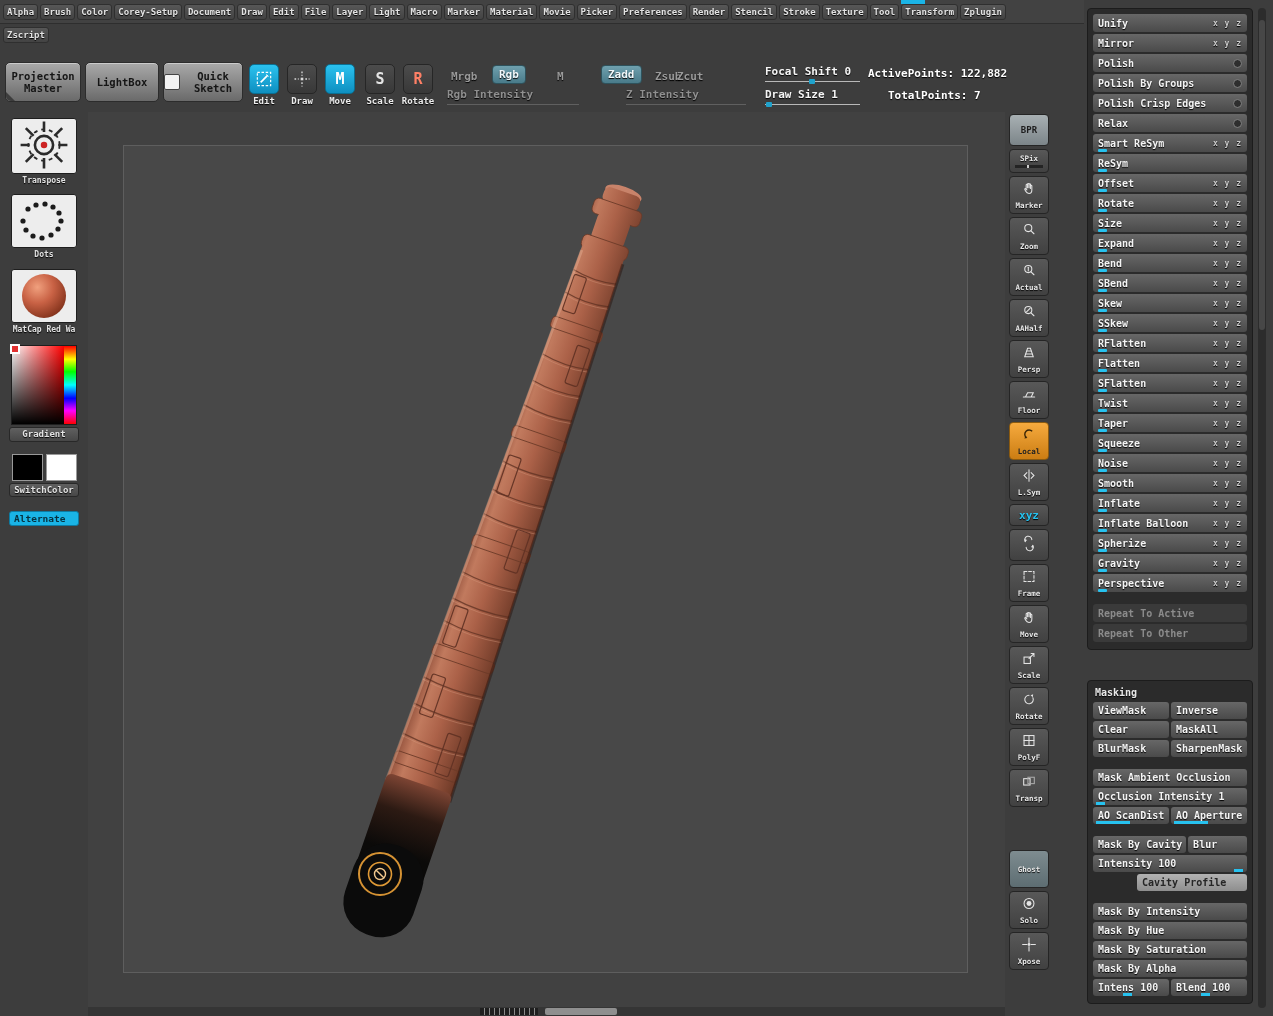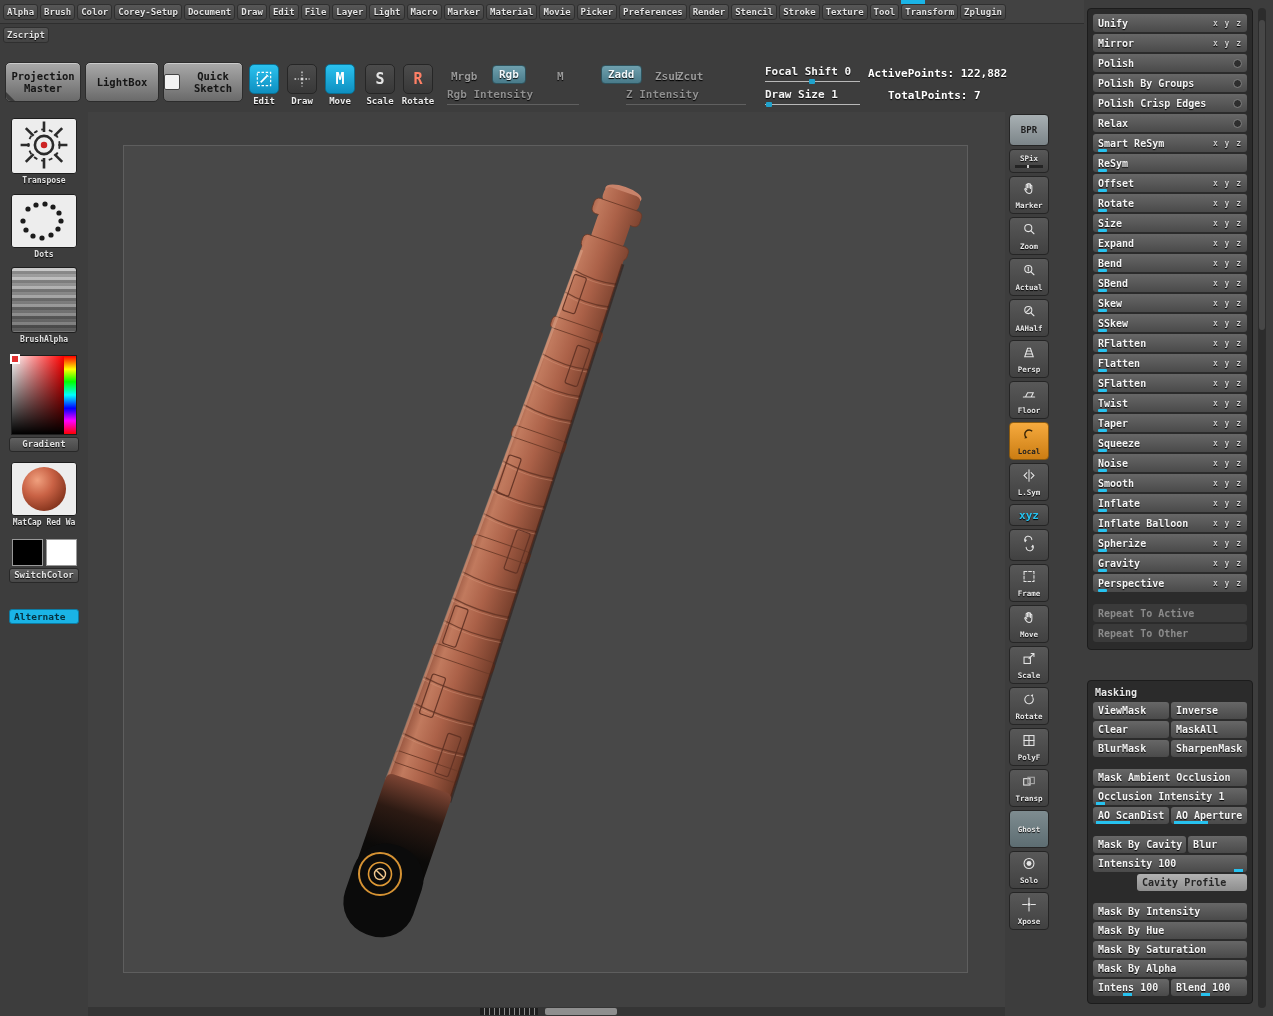--- a/index.html
+++ b/index.html
@@ -45,21 +45,21 @@
   .stat { position:absolute; font-size:11px; font-weight:bold; color:#ffffff; text-shadow:0 1px 1px #000; }
 
   
   #sidebar { position:absolute; left:0; top:112px; width:88px; bottom:0; background:#3d3d3d; }
   .side-item { text-align:center; }
   .thumb { background:#ededed; border:1px solid #1e1e1e; border-radius:3px; margin:0 auto; position:relative; overflow:hidden; }
   .side-label { font-size:8px; font-weight:bold; color:#e2e2e2; text-shadow:0 1px 1px #000;
                 margin:2px auto 0; width:66px; line-height:1.2; }
   .side-label.btnlike { background:linear-gradient(#606060,#474747); border:1px solid #282828;
                         border-radius:3px; padding:1px 0; font-size:9px; width:70px; }
-  #alt-btn { display:block; margin:26px auto 0; width:70px; height:15px; background:#1ab4e6; border:1px solid #0d7ba2;
+  #alt-btn { display:block; margin:14px auto 0; width:70px; height:15px; background:#1ab4e6; border:1px solid #0d7ba2;
              border-radius:3px; font-family:inherit; font-size:9.5px; font-weight:bold; color:#06303e; text-align:left;
              padding-left:4px; cursor:pointer; }
   .alpha-stripes { background:linear-gradient(rgba(255,255,255,.22), rgba(0,0,0,.38)),
                    repeating-linear-gradient(180deg,#bdbdbd 0 3px,#6d6d6d 3px 6px,#8d8d8d 6px 9px); }
   .txtr-stripes  { background:repeating-linear-gradient(180deg,#f4f4f4 0 4px,#131313 4px 9px); }
   .matcap-sphere { width:44px; height:44px; border-radius:50%; margin:4px auto;
                    background:radial-gradient(circle at 35% 30%, #f0a07e 0%, #c96245 38%, #8e3a22 72%, #5d2312 100%); }
   #color-widget { width:66px; height:80px; margin:0 auto; display:flex; border:1px solid #1e1e1e; position:relative; }
   #sv-square { flex:1; background:linear-gradient(to bottom, rgba(0,0,0,0) 0%, #000 100%),
                linear-gradient(to right, #ffffff, #ff0000); }
@@ -86,21 +86,21 @@
   .shelf-btn svg { width:20px; height:17px; flex:none; }
   .shelf-label { font-size:7.5px; font-weight:bold; color:#e8e8e8; text-shadow:0 1px 1px #000; line-height:1; margin-top:1px; }
   .shelf-btn.light { height:32px; background:linear-gradient(#a8b0b3,#7c8589); }
   .shelf-btn.light .shelf-label { color:#1d1d1d; text-shadow:none; font-size:9px; }
   .shelf-btn.spix { height:24px; }
   .shelf-btn.orange { background:linear-gradient(#f6aa3e,#cb7d13); border-color:#8a5a10; }
   .shelf-btn.orange .shelf-label { color:#222; text-shadow:none; }
   .shelf-btn.cyan-text { height:22px; }
   .shelf-btn.cyan-text .shelf-label { font-size:11px; color:#27c2ef; margin-top:0; }
   .shelf-btn.plain { height:32px; }
-  .shelf-btn.active { background:linear-gradient(#7e8c90,#5d6d72); }
+  .shelf-btn.active { background:linear-gradient(#7e8c90,#5d6d72);margin-top:40px; }
   .mini-track { width:28px; height:3px; background:#242424; margin-top:2px; position:relative; }
   .mini-track::after { content:""; position:absolute; left:12px; top:0; width:2px; height:3px; background:#cdcdcd; }
 
   
   #right-panel { position:absolute; left:1087px; top:8px; width:166px; }
   .panel-box { background:#2b2b2b; border:1px solid #1c1c1c; border-radius:4px; padding:5px; }
   #masking-box { margin-top:30px; }
   .def-row { position:relative; height:18px; margin-bottom:2px; background:linear-gradient(#676767,#4a4a4a);
              border-radius:3px; display:flex; align-items:center; padding:0 5px; cursor:pointer; }
   .def-label { font-size:10px; font-weight:bold; color:#f4f4f4; text-shadow:0 1px 1px #000; white-space:nowrap; }
@@ -265,40 +265,36 @@
             <circle cx="30" cy="43" r="2.6"></circle>
           <circle cx="21" cy="41" r="2.6"></circle>
             <circle cx="14" cy="35" r="2.6"></circle>
             <circle cx="11" cy="26" r="2.6"></circle>
         </g>
       </svg>
     </div>
     <div class="side-label">Dots</div>
   </div>
 
-  <div class="side-item" style="margin-top:8px">
-    <div class="thumb alpha-stripes" style="width:66px;height:66px;"></div>
-    <div class="side-label">BrushAlpha</div>
-  </div>
-
+
+
+  <div class="side-item" style="margin-top:10px">
+    <div class="thumb" style="width:66px;height:54px;">
+      <div class="matcap-sphere"></div>
+    </div>
+    <div class="side-label">MatCap Red Wa</div>
+  </div>
 
   <div class="side-item" style="margin-top:10px">
     <div id="color-widget">
       <div id="sv-square"></div>
       <div id="hue-strip"></div>
       <div id="color-marker"></div>
     </div>
     <div class="side-label btnlike">Gradient</div>
-  </div>
-
-  <div class="side-item" style="margin-top:10px">
-    <div class="thumb" style="width:66px;height:54px;">
-      <div class="matcap-sphere"></div>
-    </div>
-    <div class="side-label">MatCap Red Wa</div>
   </div>
 
   <div class="side-item" style="margin-top:12px">
     <div id="swatches">
       <div class="sw black"></div>
       <div class="sw white"></div>
     </div>
     <div class="side-label btnlike">SwitchColor</div>
   </div>
 

